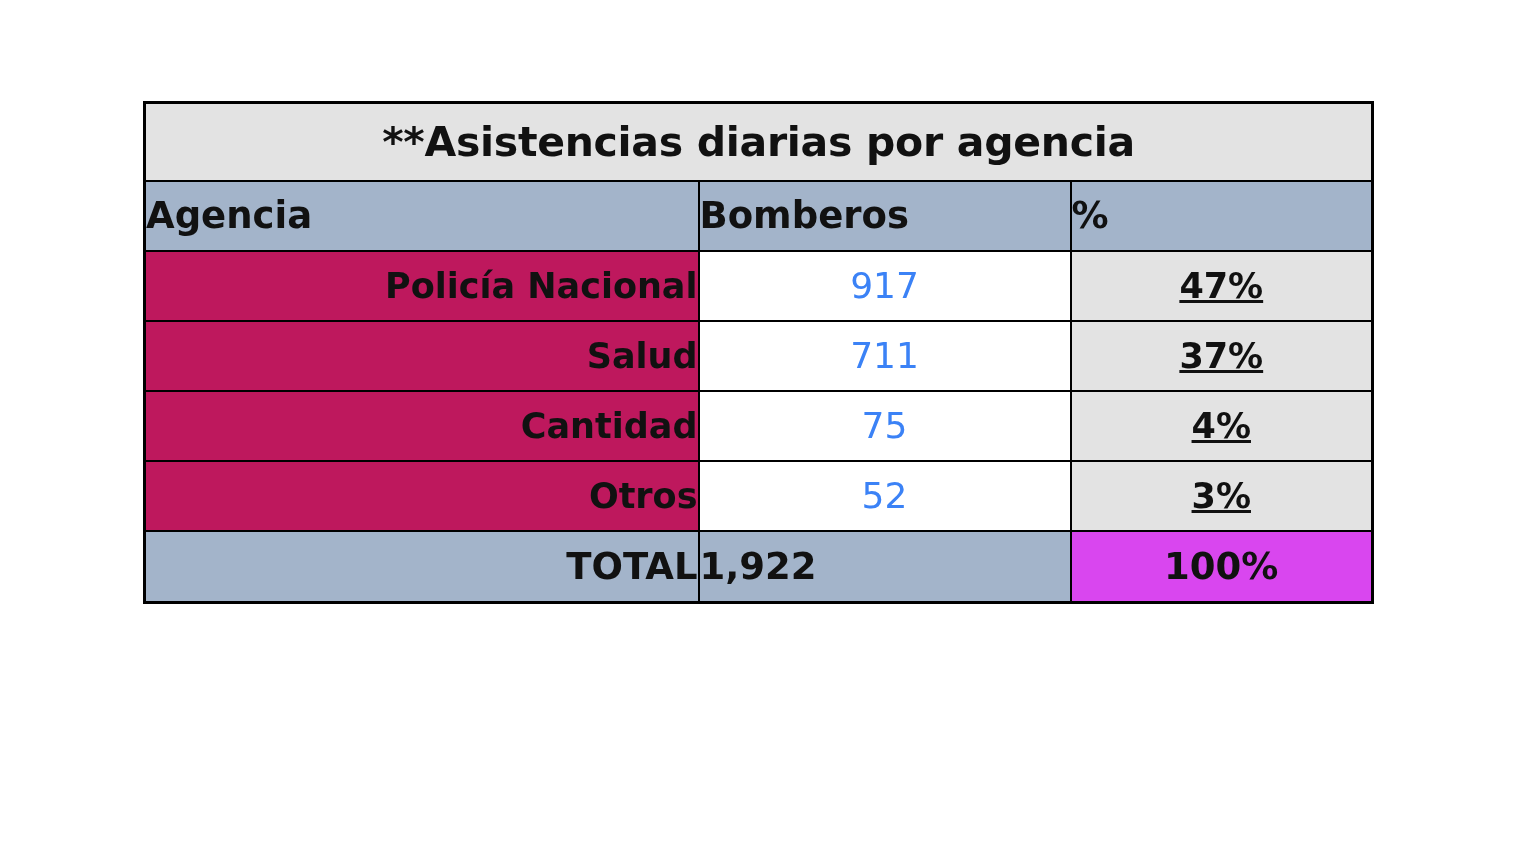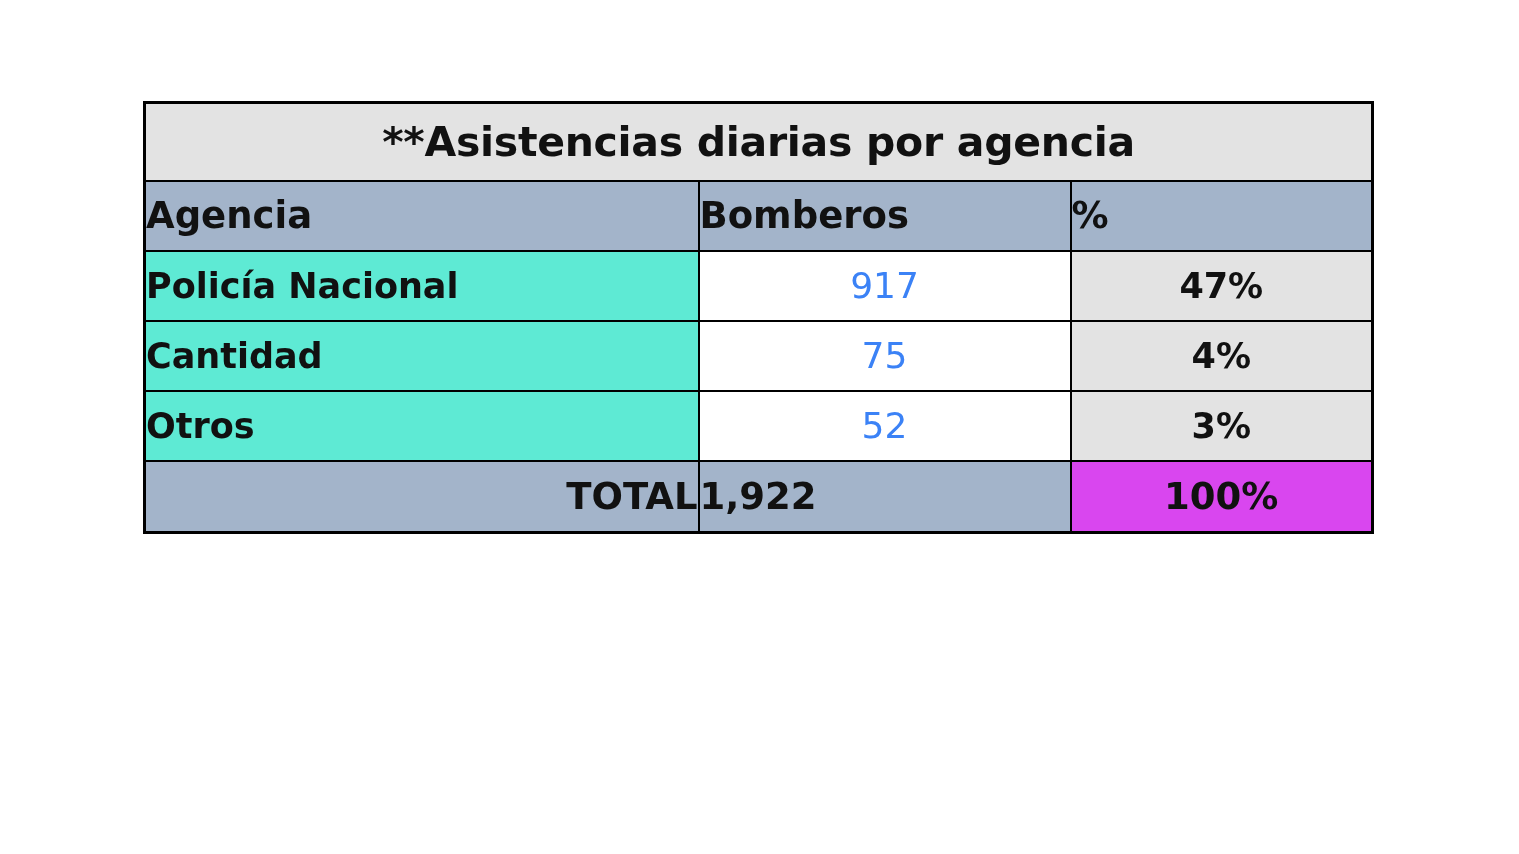--- a/index.html
+++ b/index.html
@@ -54,22 +54,22 @@
   .header-cell {
     background: #a3b4ca;
     text-align: left;
     font-size: 37px;
     font-weight: bold;
     color: #111111;
     height: 70px;
   }
 
   .cell-label {
-    background: #5eead4;
-    text-align: left;
+    background: #be185d;
+    text-align: right;
     padding-left: 19px;
     font-size: 35px;
     font-weight: bold;
     color: #111111;
     height: 70px;
   }
 
   .cell-value {
     background: #ffffff;
     text-align: center;
@@ -80,20 +80,21 @@
     margin-left: 40px;
   }
 
   .cell-pct {
     background: #e3e3e3;
     text-align: center;
     font-size: 35px;
     font-weight: bold;
     color: #111111;
     height: 70px;
+    text-decoration: underline;
   }
 
   .total-label {
     background: #a3b4ca;
     text-align: right;
     padding-right: 14px;
     font-size: 37px;
     font-weight: bold;
     color: #111111;
     height: 72px;
@@ -136,20 +137,25 @@
         <td class="header-cell">Bomberos</td>
         <td class="header-cell">%</td>
       </tr>
 
       <tr>
         <td class="cell-label">Policía Nacional</td>
         <td class="cell-value">917</td>
         <td class="cell-pct">47%</td>
       </tr>
       <tr>
+        <td class="cell-label">Salud</td>
+        <td class="cell-value">711</td>
+        <td class="cell-pct">37%</td>
+      </tr>
+      <tr>
         <td class="cell-label">Cantidad</td>
         <td class="cell-value">75</td>
         <td class="cell-pct">4%</td>
       </tr>
       <tr>
         <td class="cell-label">Otros</td>
         <td class="cell-value">52</td>
         <td class="cell-pct">3%</td>
       </tr>
 

